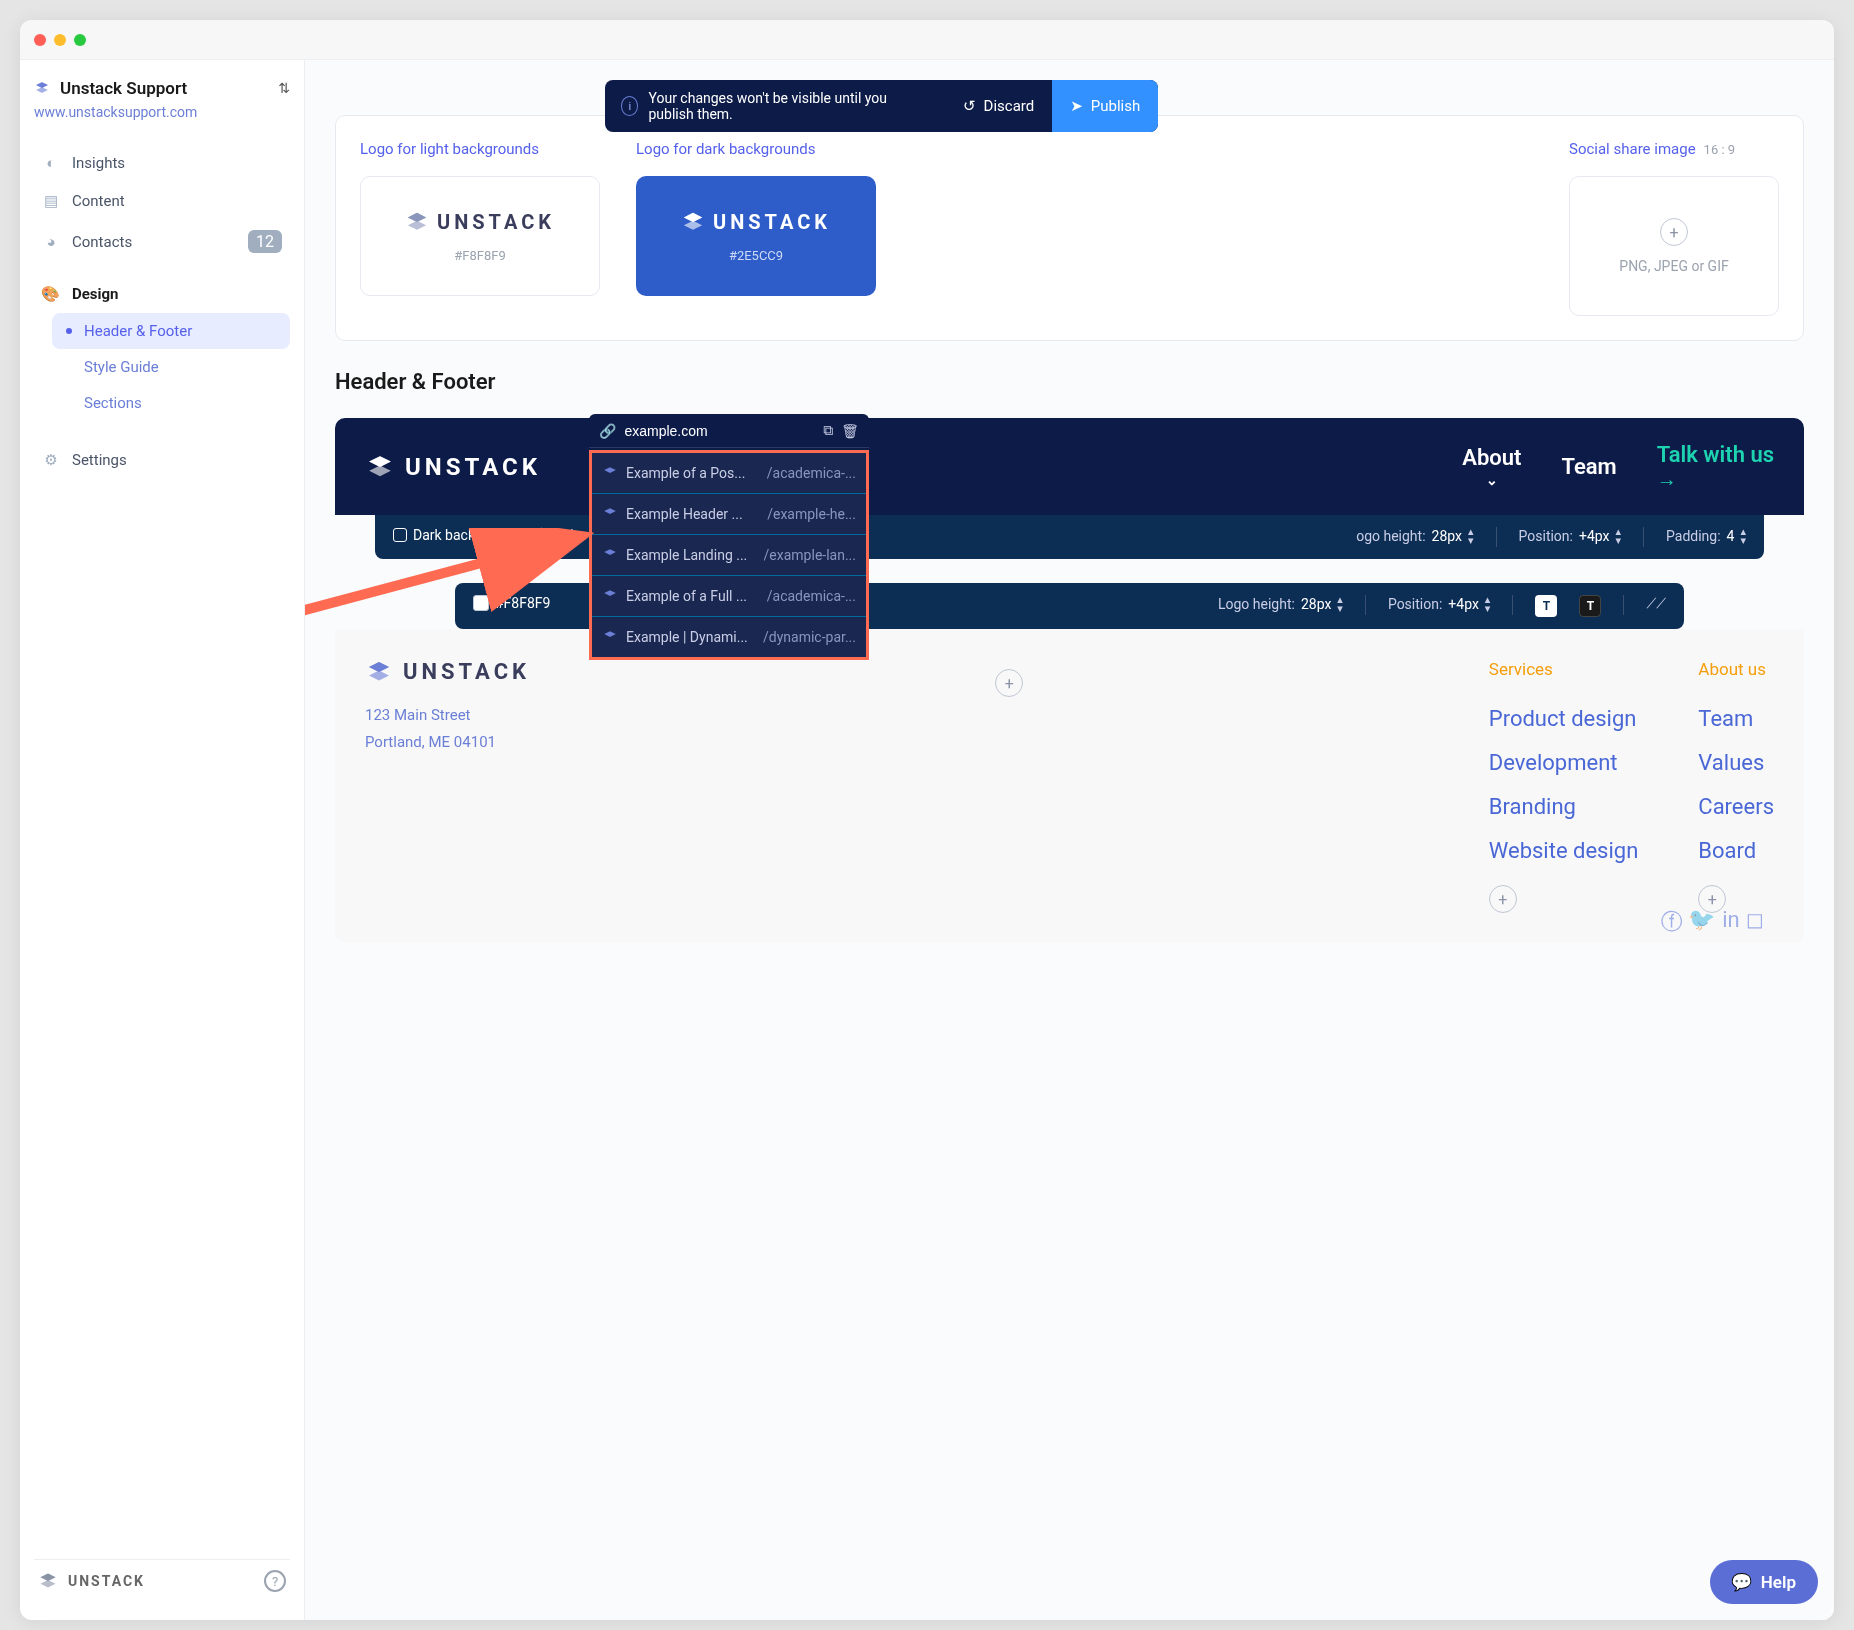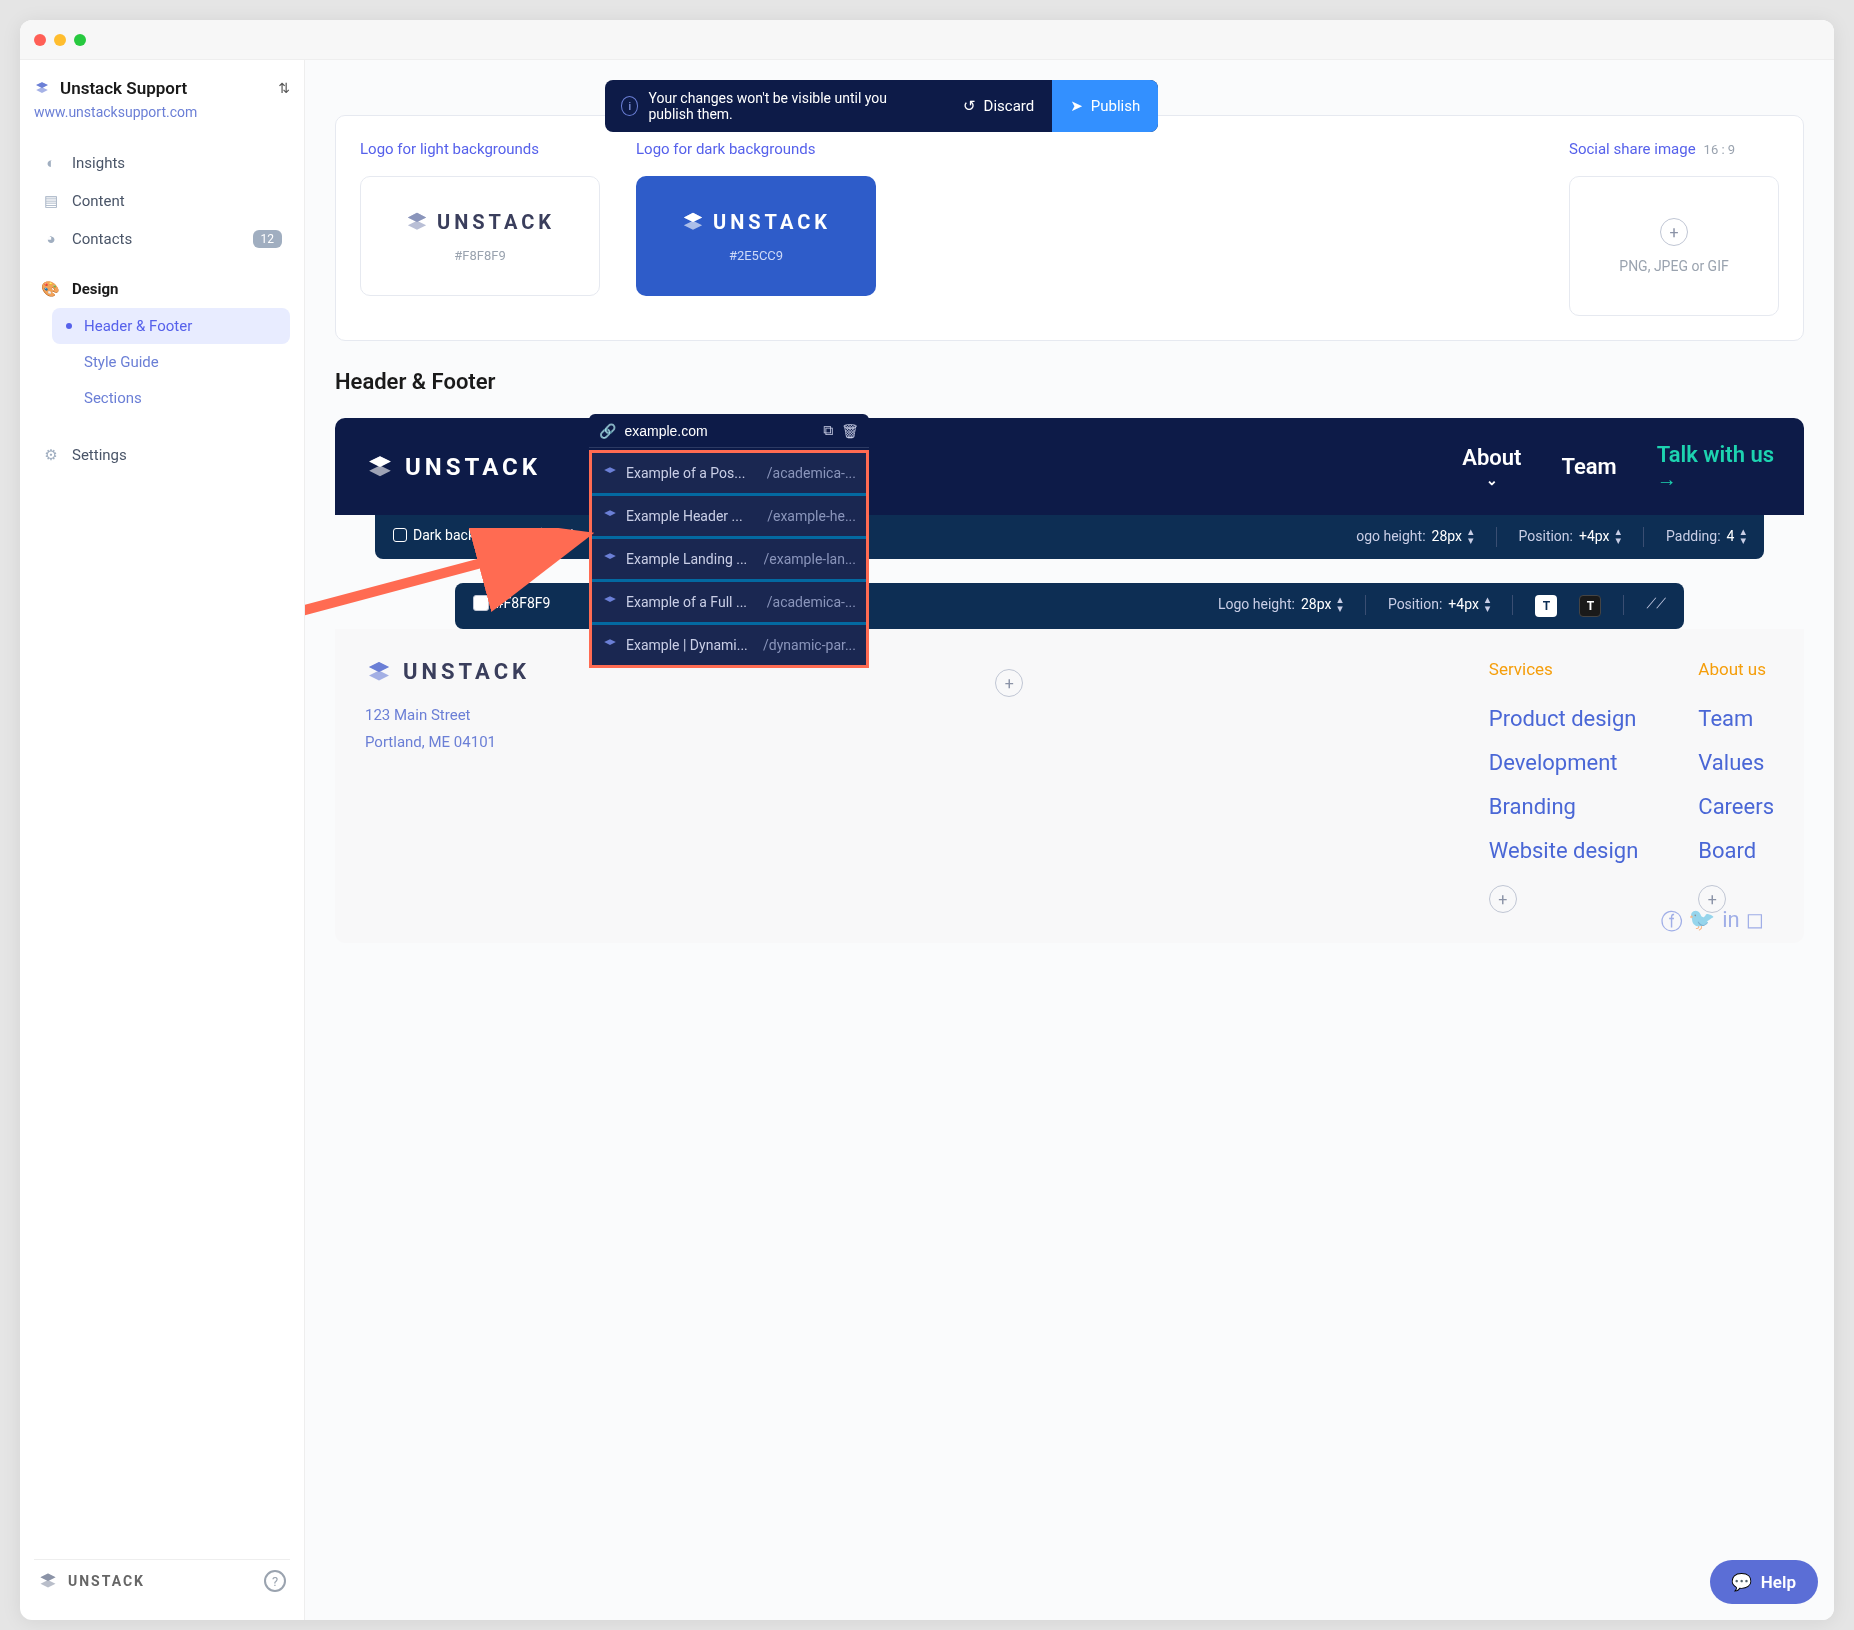--- a/index.html
+++ b/index.html
@@ -13,21 +13,21 @@
 .app { display: flex; height: calc(100% - 40px); }
 .sidebar { width: 285px; border-right: 1px solid #eee; padding: 18px 14px; display: flex; flex-direction: column; }
 .org { display: flex; align-items: center; gap: 10px; margin-bottom: 6px; }
 .org-icon { width: 22px; height: 22px; }
 .org-name { font-weight: 600; font-size: 17px; }
 .org-chevrons { margin-left: auto; font-size: 14px; color: #555; }
 .org-url { color: #6b7fd6; font-size: 14px; margin-bottom: 24px; }
 .nav-item { display: flex; align-items: center; gap: 12px; padding: 10px 8px; color: #4a5568; font-size: 15px; border-radius: 8px; cursor: pointer; }
 .nav-item.active { font-weight: 700; color: #1a1a1a; }
 .nav-icon { width: 18px; height: 18px; display: inline-flex; align-items: center; justify-content: center; }
-.badge { margin-left: auto; background: #a0aec0; color: #fff; font-size: 12px; padding: 2px 8px; border-radius: 6px; }
+.badge { margin-left: auto; background: #a0aec0; color: #fff; font-size: 16px; padding: 2px 8px; border-radius: 6px; }
 .subnav { margin-left: 18px; }
 .subnav .nav-item { padding: 9px 14px; font-size: 15px; }
 .subnav .nav-item.selected { background: #e8ecff; color: #5661eb; border-radius: 8px; }
 .subnav .bullet { width: 6px; height: 6px; border-radius: 50%; background: #5661eb; }
 .sidebar-spacer { flex: 1; }
 .sidebar-footer { display: flex; align-items: center; gap: 10px; padding: 10px 4px; border-top: 1px solid #eee; }
 .help-icon { margin-left: auto; width: 22px; height: 22px; border: 2px solid #9aa3af; border-radius: 50%; color: #9aa3af; display: flex; align-items: center; justify-content: center; font-size: 13px; }
 
 .main { flex: 1; overflow: auto; padding: 0 30px 60px; position: relative; background: #fafbfc; }
 .topbar { position: absolute; left: 300px; top: 20px; display: flex; background: #0d1b48; color: #fff; border-radius: 8px; overflow: hidden; z-index: 20; }
@@ -54,21 +54,21 @@
 .hf-header { background: #0d1b48; border-radius: 10px 10px 0 0; padding: 24px 30px; display: flex; align-items: center; gap: 28px; color: #fff; position: relative; margin-top: 24px; }
 .hf-logo { display: flex; align-items: center; gap: 10px; font-weight: 700; letter-spacing: 4px; font-size: 24px; }
 .hf-nav { margin-left: auto; display: flex; align-items: center; gap: 40px; font-size: 22px; font-weight: 600; }
 .hf-cta { color: #1dd3b0; display: flex; flex-direction: column; font-size: 22px; }
 .hf-nav .chev { font-size: 14px; }
 
 .link-popup { position: absolute; top: -4px; left: 254px; background: #0d1b48; border-radius: 6px 6px 0 0; padding: 8px 10px; display: flex; align-items: center; gap: 8px; color: #c9cee6; width: 280px; z-index: 30; border-bottom: 1px solid #2c3a63; }
 .link-input { background: transparent; border: none; color: #fff; outline: none; flex: 1; font-size: 14px; }
 
 .dropdown { position: absolute; top: 32px; left: 254px; width: 280px; background: #1a2751; border: 3px solid #ff6b52; z-index: 25; }
-.dropdown-row { display: flex; align-items: center; gap: 8px; padding: 12px 10px; border-bottom: 3px solid #0369a1; color: #c9cee6; font-size: 14px; cursor: pointer; }
+.dropdown-row { display: flex; align-items: center; gap: 8px; padding: 12px 10px; border-bottom: 1px solid #0369a1; color: #c9cee6; font-size: 14px; cursor: pointer; }
 .dropdown-row:last-child { border-bottom: none; }
 .dropdown-row .t { flex: 1; white-space: nowrap; overflow: hidden; text-overflow: ellipsis; }
 .dropdown-row .p { color: #8a95bb; max-width: 100px; white-space: nowrap; overflow: hidden; text-overflow: ellipsis; }
 .stack-icon { width: 16px; height: 14px; }
 
 .arrow { position: absolute; left: -60px; top: 110px; z-index: 26; }
 
 .toolbar { background: #0d2e54; color: #c9cee6; padding: 12px 18px; display: flex; align-items: flex-start; gap: 22px; font-size: 14px; border-radius: 0 0 8px 8px; margin: 0 40px; }
 .toolbar .chip { display: flex; align-items: center; gap: 6px; }
 .toolbar .val { color: #fff; }

